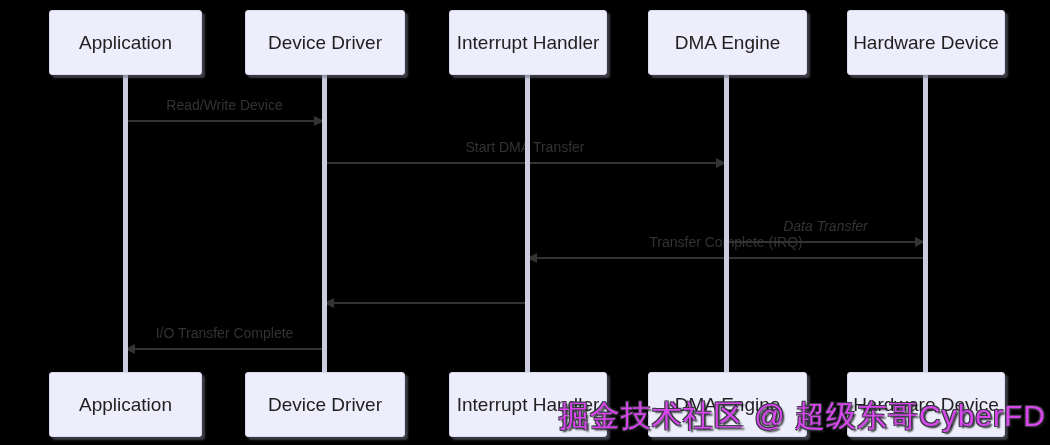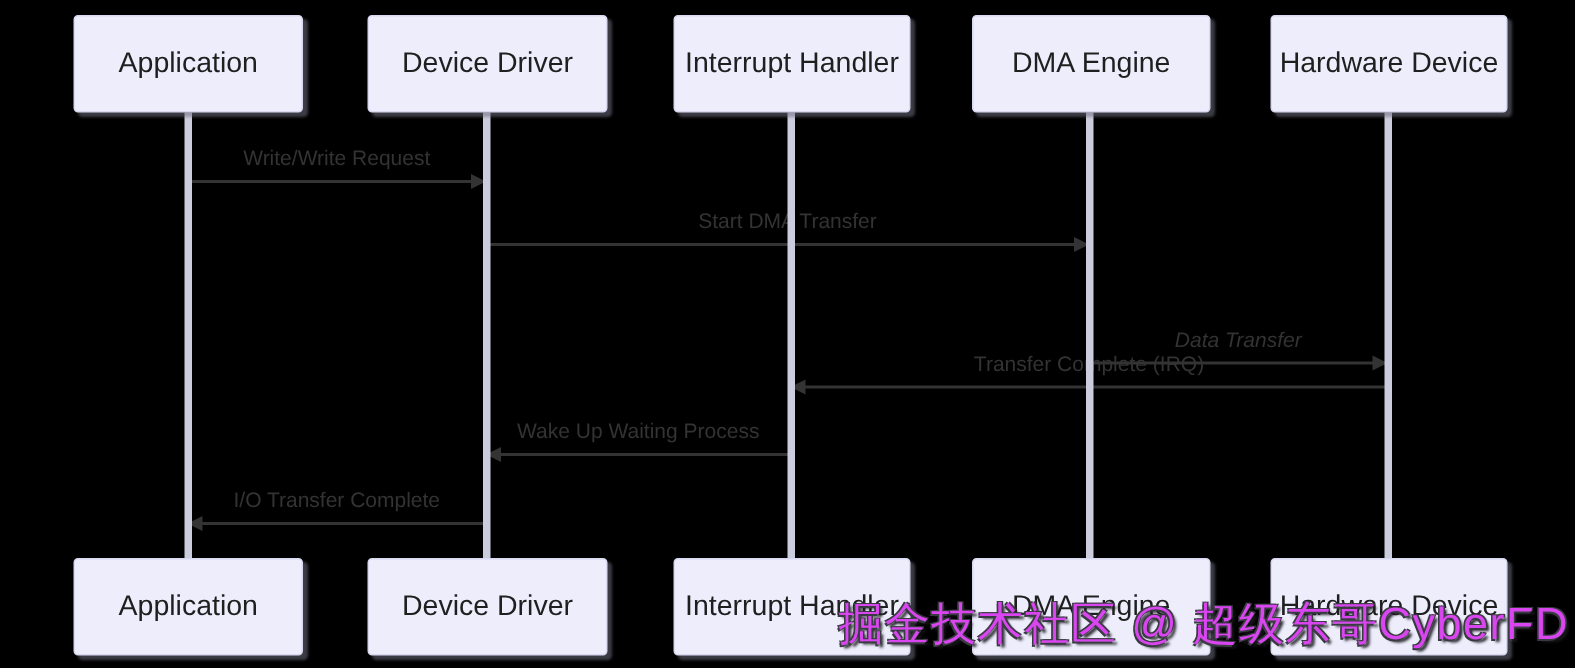--- a/index.html
+++ b/index.html
@@ -79,21 +79,21 @@
       <span>Interrupt Handler</span>
     </div>
   <div class="actor" style="left:648px; top:372px; width:157px;">
       <span>DMA Engine</span>
     </div>
   <div class="actor" style="left:847px; top:372px; width:156px;">
       <span>Hardware Device</span>
     </div>
 
   <div class="message head-right" style="left:125px; top:92px;  width:199px;">
-    <span class="msg-label">Write/Write Request</span>
+    <span class="msg-label">Read/Write Device</span>
     <div class="msg-line"></div>
     <div class="arrowhead"></div>
   </div>
 
   <div class="message head-right" style="left:324px; top:134px; width:402px;">
     <span class="msg-label">Start DMA Transfer</span>
     <div class="msg-line"></div>
     <div class="arrowhead"></div>
   </div>
 
@@ -103,21 +103,20 @@
     <div class="arrowhead"></div>
   </div>
 
   <div class="message head-left" style="left:527px; top:229px; width:398px;">
     <span class="msg-label">Transfer Complete (IRQ)</span>
     <div class="msg-line"></div>
     <div class="arrowhead"></div>
   </div>
 
   <div class="message head-left" style="left:324px; top:274px; width:203px;">
-    <span class="msg-label">Wake Up Waiting Process</span>
     <div class="msg-line"></div>
     <div class="arrowhead"></div>
   </div>
 
   <div class="message head-left" style="left:125px; top:320px; width:199px;">
     <span class="msg-label">I/O Transfer Complete</span>
     <div class="msg-line"></div>
     <div class="arrowhead"></div>
   </div>
 

